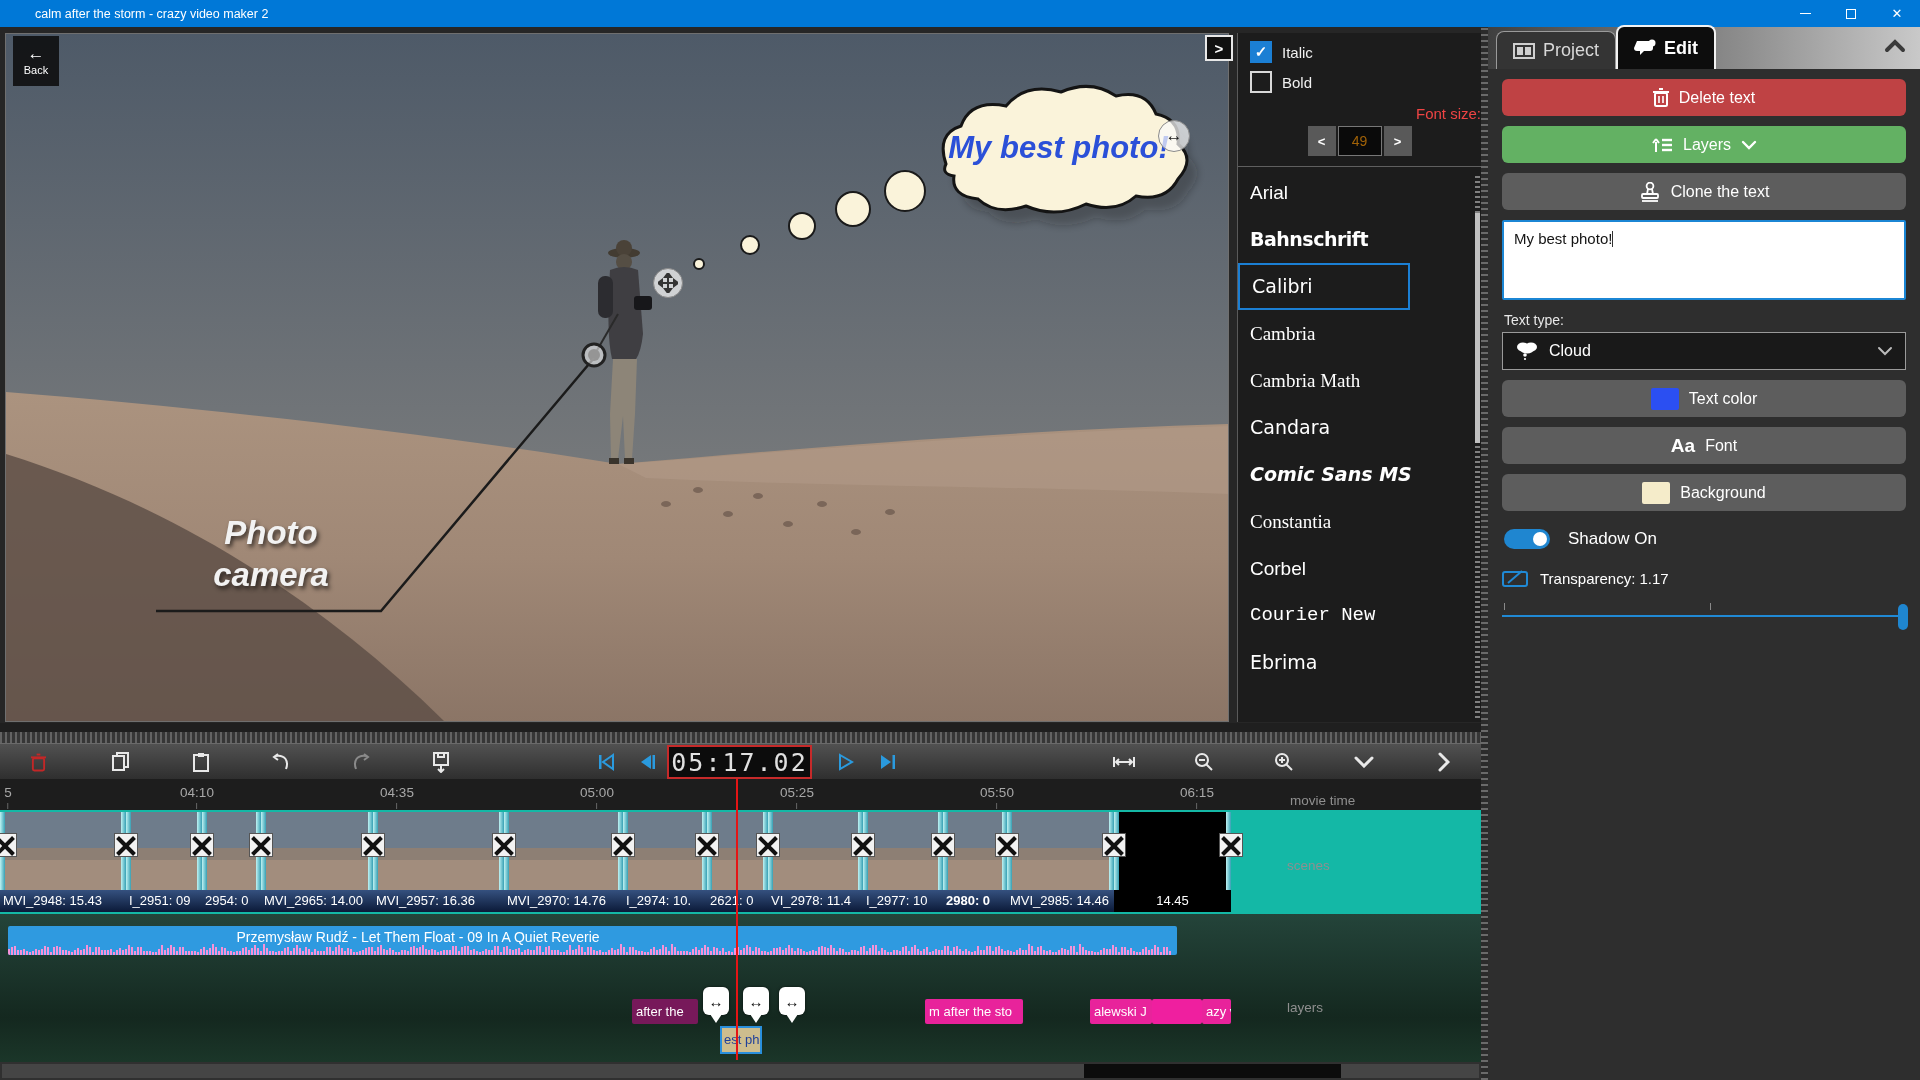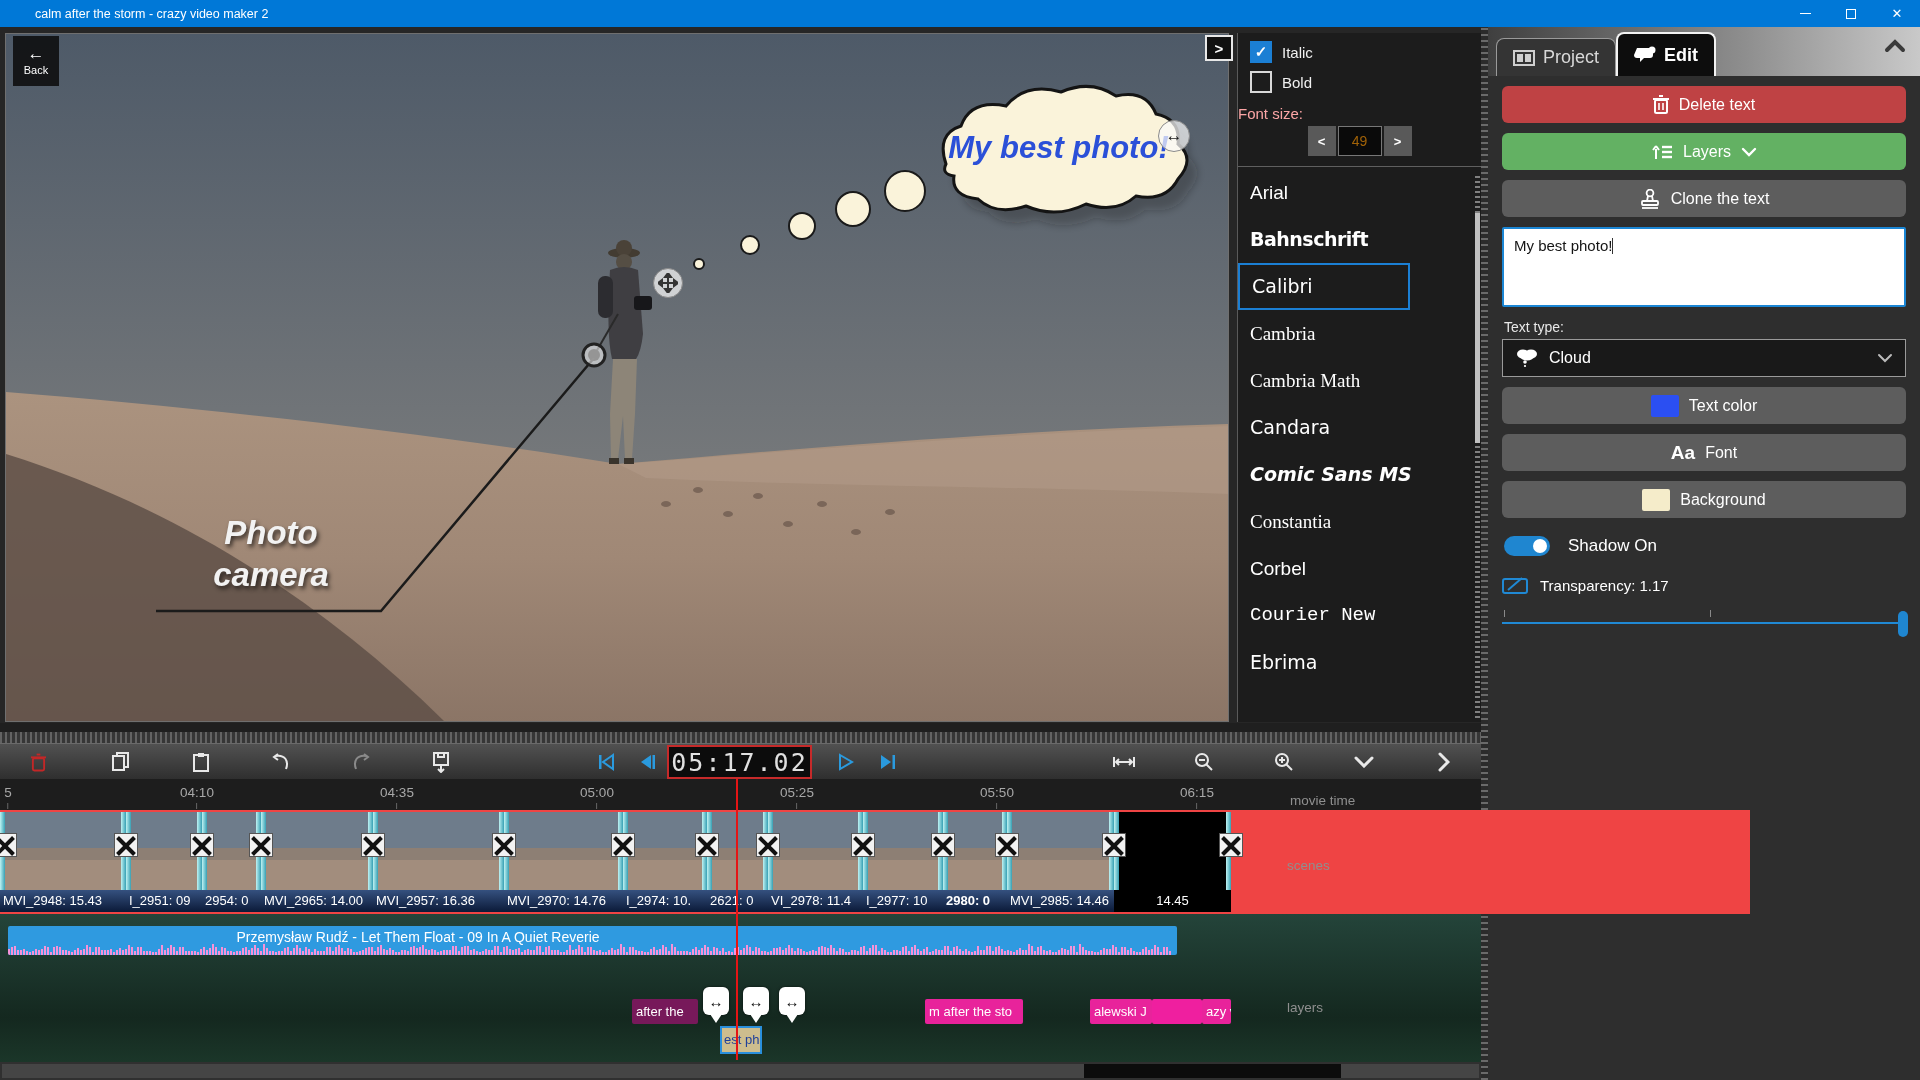--- a/index.html
+++ b/index.html
@@ -40,21 +40,21 @@
 
   
   .font-panel { position:absolute; left:1237px; top:33px; width:244px; height:689px; background:#1c1c1c;
                 border-left:1px solid #5a5a5a; }
   .fp-row { display:flex; align-items:center; gap:10px; margin:8px 0 0 12px; }
   .checkbox { width:22px; height:22px; border:2px solid #d8d8d8; background:#1c1c1c; display:flex;
               align-items:center; justify-content:center; }
   .checkbox.checked { background:#1b7fd4; border-color:#1b7fd4; }
   .checkbox.checked::after { content:"✓"; color:#fff; font-size:15px; font-weight:bold; }
   .fp-label { font-size:15px; color:#f0f0f0; }
-  .fontsize-label { margin:12px 0 4px 0; text-align:left; font-size:15px; color:#fca5a5; }
+  .fontsize-label { margin:12px 0 4px 0; text-align:right; font-size:15px; color:#ef4444; }
   .fontsize-ctrl { display:flex; justify-content:center; gap:2px; }
   .fs-btn { width:28px; height:30px; background:#595959; color:#fff; font-size:13px; font-weight:bold;
             display:flex; align-items:center; justify-content:center; }
   .fs-val { width:44px; height:30px; background:#0a0a0a; border:1px solid #777; color:#a16207; font-size:14px;
             display:flex; align-items:center; justify-content:center; }
   .fp-divider { height:1px; background:#5f5f5f; margin:10px 0 2px 0; }
   .font-list { position:relative; }
   .font-item { height:47px; line-height:47px; padding-left:12px; color:#fff; font-size:19px; white-space:nowrap; }
   .font-item.selected { border:2px solid #1b7fd4; line-height:43px; width:172px; }
   .f0 { font-family:"Liberation Sans",sans-serif; }
@@ -72,21 +72,21 @@
   .fp-scrollbar { position:absolute; right:1px; top:140px; bottom:4px; width:5px;
                   background:repeating-linear-gradient(0deg,#808080 0 2px,transparent 2px 5px); }
   .fp-thumb { position:absolute; left:0; top:40px; width:5px; height:230px; background:#c0c0c0; }
 
   
   .v-divider { position:absolute; left:1481px; top:27px; width:7px; height:1053px;
                background:repeating-linear-gradient(0deg,#6a6a6a 0 2px,#2b2b2b 2px 6px); }
 
   
   .sidebar { position:absolute; left:1488px; top:27px; width:432px; height:1053px; background:#2e2e2e; }
-  .tabbar { position:relative; height:49px; background:linear-gradient(90deg,#3f3f3f 0%,#8f8f8f 60%,#c9c9c9 100%); }
+  .tabbar { position:relative; height:42px; background:linear-gradient(90deg,#3f3f3f 0%,#8f8f8f 60%,#c9c9c9 100%); }
   .tab { position:absolute; bottom:0; height:38px; display:flex; align-items:center; gap:8px; padding:0 16px;
          border-radius:8px 8px 0 0; font-size:18px; }
   .tab.project { left:8px; background:#343434; border:1px solid #9a9a9a; border-bottom:none; color:#d8d8d8; }
   .tab.edit { left:128px; height:44px; background:#0d0d0d; border:2px solid #f2f2f2; border-bottom:none; color:#fff; font-weight:bold; }
   .tab-chevron-up { position:absolute; right:14px; top:12px; }
   .sb-btn { margin:10px 14px 0 14px; height:37px; border-radius:6px; display:flex; align-items:center;
             justify-content:center; gap:10px; font-size:16px; color:#fff; }
   .sb-btn.red { background:#bf4244; }
   .sb-btn.green { background:#63b163; }
   .sb-btn.gray { background:#5d5d5d; }
@@ -114,21 +114,21 @@
   .toolbar { position:absolute; left:0; top:743px; width:1481px; height:36px;
              background:linear-gradient(#515151,#2f2f2f); border-top:1px solid #6a6a6a; }
   .tb-icon { position:absolute; top:0; height:36px; display:flex; align-items:center; justify-content:center; }
   .timecode { position:absolute; left:667px; top:1px; width:145px; height:34px; background:#0c0c0c;
               border:2px solid #c62a2a; display:flex; align-items:center; justify-content:center;
               font-family:"DejaVu Sans Mono",monospace; font-size:25px; letter-spacing:2px; color:#e0e0e0; }
   .ruler-zone { position:absolute; left:0; top:779px; width:1481px; height:31px; background:#1d1d1d; }
   .ruler-item { position:absolute; top:4px; transform:translateX(-50%); text-align:center; }
   .ruler-item .ruler-label { color:#a8a8a8; font-size:13.5px; }
   .ruler-item .tick { display:block; width:1px; height:6px; background:#666; margin:2px auto 0 auto; }
-  .scenes-zone { position:absolute; left:0; top:810px; width:1750px; height:104px; background:#ef4444; }
+  .scenes-zone { position:absolute; left:0; top:810px; width:1481px; height:104px; background:#14b8a6; }
   .scene-clip { position:absolute; top:2px; height:100px; }
   .scene-clip .thumb { position:absolute; left:0; top:0; right:0; height:78px;
                        background:linear-gradient(#6e7c8b 0 46%, #8d7f74 46% 62%, #a28d7d 62% 100%); }
   .scene-clip::before, .scene-clip::after { content:""; position:absolute; top:0; width:5px; height:78px; z-index:2;
                        background:linear-gradient(90deg,#bff2f2,#37a0b4); }
   .scene-clip::before { left:0; } .scene-clip::after { right:0; }
   .scene-clip .namebar { position:absolute; left:0; right:0; bottom:0; height:22px;
                          background:linear-gradient(#35517f,#0b1a38); color:#fff; font-size:13px;
                          line-height:22px; padding-left:3px; white-space:nowrap; overflow:hidden; }
   .scene-clip.black .thumb { background:#000; }

